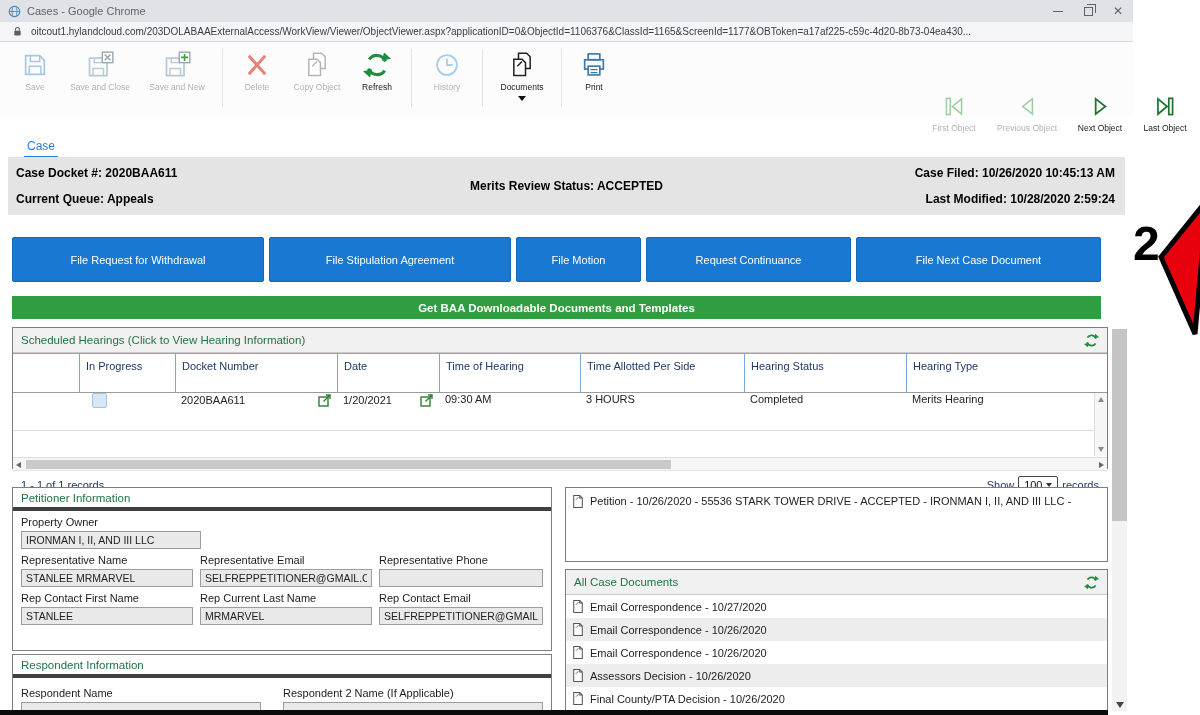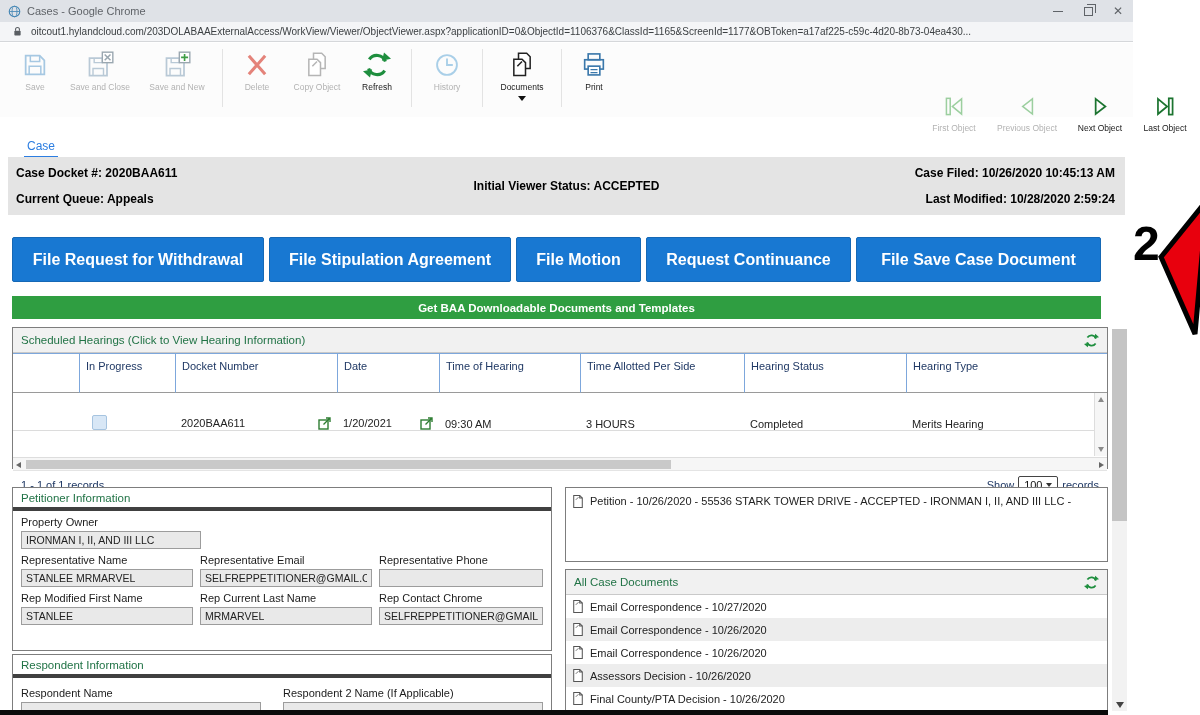--- a/index.html
+++ b/index.html
@@ -43,42 +43,42 @@
     font-size:12px; font-weight:bold; color:#000; }
   .cb-docket { position:absolute; left:8px; top:9px; }
   .cb-queue  { position:absolute; left:8px; top:35px; }
   .cb-status { position:absolute; left:0; right:0; top:22px; text-align:center; }
   .cb-filed  { position:absolute; right:10px; top:9px; }
   .cb-mod    { position:absolute; right:10px; top:35px; }
 
   
   .btn-row { left:12px; top:227px; width:1089px; height:55px; display:flex; gap:5px; }
   .abtn { background:#1878d2; border:1px solid #1568b5; border-radius:2px; color:#fff;
-    font-size:16px; font-weight:bold; display:flex; align-items:center; justify-content:center; text-align:center;margin-top:10px; }
+    font-size:11px; font-weight:normal; display:flex; align-items:center; justify-content:center; text-align:center;margin-top:10px; }
   .abtn-0{flex:0 0 252px;} .abtn-1{flex:0 0 242px;} .abtn-2{flex:0 0 125px;}
   .abtn-3{flex:0 0 205px;text-align:center;} .abtn-4{flex:1;}
 
   .green-bar { left:12px; top:296px; width:1089px; height:23px; background:#2f9e41;
     color:#fff; font-size:11.5px; font-weight:bold; display:flex; align-items:center; justify-content:center; }
 
   
   .panel { border:1px solid #7d7d7d; background:#fff; }
   .p-header { height:25px; background:#f1f1f1; border-bottom:1px solid #c9c9c9;
     display:flex; align-items:center; padding:0 8px; }
   .p-title { font-size:11.5px; color:#217346; }
   .p-refresh { margin-left:auto; color:#1e8e3e; display:flex; }
 
   
   .hearings { left:12px; top:327px; width:1096px; height:142px; }
   .ht-wrap { position:relative; height:64px; }
   .ht-head { display:flex; height:40px; }
   .th { font-size:11px; color:#1f3864; padding:6px 0 0 6px; border-left:1px solid #7da7dc;
     border-top:1px solid #7da7dc; border-bottom:1px solid #9a9a9a; overflow:hidden; white-space:nowrap; }
   .th:first-child { border-left:none; }
-  .ht-row { display:flex; height:38px; align-items:flex-end; border-bottom:1px solid #dcdcdc; }
+  .ht-row { display:flex; height:38px; align-items:flex-start; border-bottom:1px solid #dcdcdc; }
   .td { font-size:11px; color:#222; padding-left:6px; display:flex; align-items:center; white-space:nowrap; }
   .c0{width:66px;} .c1{width:96px;} .c2{width:162px;} .c3{width:102px;}
   .c4{width:141px;} .c5{width:164px;} .c6{width:162px;} .c7{flex:1;}
   .chk { width:15px; height:15px; background:#d8e7f6; border:1px solid #a6c4e0; border-radius:2px; margin-left:7px; }
   .cell-split { justify-content:space-between; padding-right:5px; }
   .vscroll { position:absolute; right:0; top:0; width:13px; height:63px; background:#f6f6f6; border-left:1px solid #ddd; }
   .vscroll .up, .vscroll .dn { position:absolute; left:3px; width:0; height:0;
     border-left:3.5px solid transparent; border-right:3.5px solid transparent; }
   .vscroll .up { top:4px; border-bottom:5px solid #8a8a8a; }
   .vscroll .dn { bottom:4px; border-top:5px solid #8a8a8a; }
@@ -298,31 +298,31 @@
       <span class="lbl">Last Object</span>
     </div>
   </div>
 </div>
 
 <span class="abs case-tab">Case</span>
 
 <div class="abs case-band">
   <span class="cb-docket">Case Docket #: 2020BAA611</span>
   <span class="cb-queue">Current Queue: Appeals</span>
-  <span class="cb-status">Initial Viewer Status: ACCEPTED</span>
+  <span class="cb-status">Merits Review Status: ACCEPTED</span>
   <span class="cb-filed">Case Filed: 10/26/2020 10:45:13 AM</span>
   <span class="cb-mod">Last Modified: 10/28/2020 2:59:24</span>
 </div>
 
 <div class="abs btn-row">
   <div class="abtn abtn-0">File Request for Withdrawal</div>
   <div class="abtn abtn-1">File Stipulation Agreement</div>
   <div class="abtn abtn-2">File Motion</div>
   <div class="abtn abtn-3">Request Continuance</div>
-  <div class="abtn abtn-4">File Save Case Document</div>
+  <div class="abtn abtn-4">File Next Case Document</div>
 </div>
 
 <div class="abs green-bar">Get BAA Downloadable Documents and Templates</div>
 
 <div class="abs panel hearings">
   <div class="p-header">
     <span class="p-title">Scheduled Hearings (Click to View Hearing Information)</span>
     <span class="p-refresh">
         <svg width="15" height="15" viewBox="0 0 16 16">
           <path d="M12.8 6 A5.2 5.2 0 0 0 3.6 4.8" fill="none" stroke="currentColor" stroke-width="1.8"></path>
@@ -410,29 +410,29 @@
         <span class="f-label">Representative Email</span>
         <input class="f-input" readonly="" value="SELFREPPETITIONER@GMAIL.COM" style="">
       </div>
       <div class="fc-c">
         <span class="f-label">Representative Phone</span>
         <input class="f-input" readonly="" value="" style="">
       </div>
     </div>
     <div class="f-row3">
       <div class="fc-a">
-        <span class="f-label">Rep Modified First Name</span>
+        <span class="f-label">Rep Contact First Name</span>
         <input class="f-input" readonly="" value="STANLEE" style="">
       </div>
       <div class="fc-b">
         <span class="f-label">Rep Current Last Name</span>
         <input class="f-input" readonly="" value="MRMARVEL" style="">
       </div>
       <div class="fc-c">
-        <span class="f-label">Rep Contact Chrome</span>
+        <span class="f-label">Rep Contact Email</span>
         <input class="f-input" readonly="" value="SELFREPPETITIONER@GMAIL.COM" style="">
       </div>
     </div>
   </div>
 </div>
 
 <div class="abs panel respondent">
   <div class="f-header">
     <span class="p-title">Respondent Information</span>
   </div>

